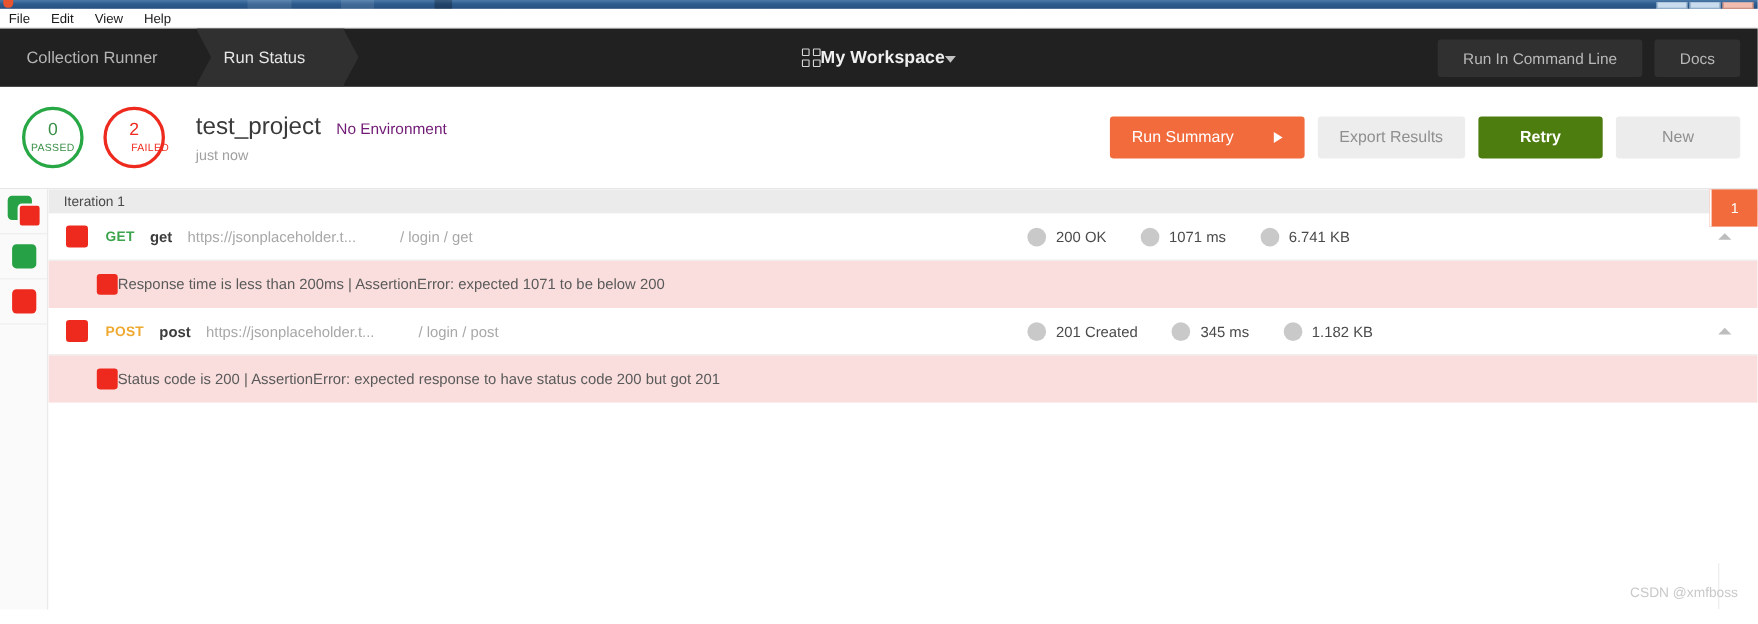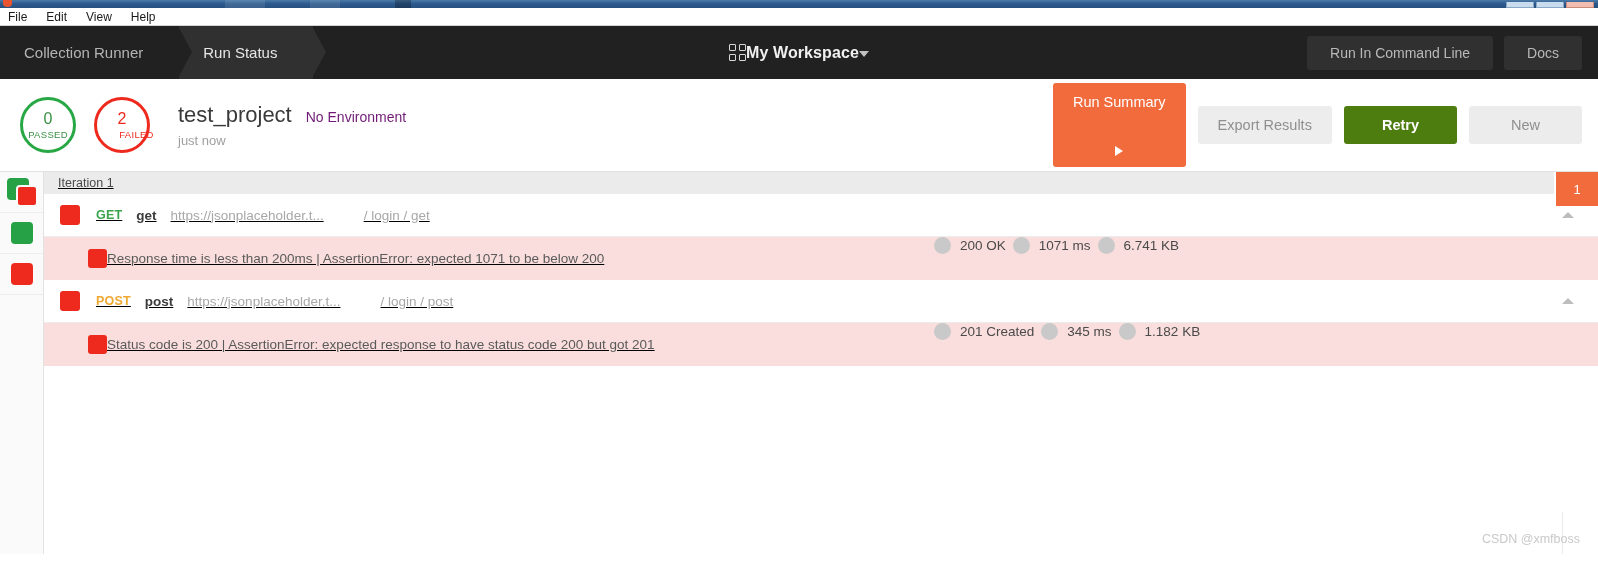--- a/index.html
+++ b/index.html
@@ -156,21 +156,21 @@
   .run-time { font-size: 13px; color: #a0a0a0; margin-top: 5px; }
 
   .summary-actions {
     margin-left: auto; display: flex; align-items: center; gap: 12px;
   }
   .btn {
     border: none; border-radius: 3px; cursor: pointer;
     font-family: inherit; font-size: 14.5px;
     padding: 11px 20px; white-space: nowrap;
   }
-  .btn-summary { background: #f26b3d; color: #ffffff; display: flex; align-items: center; gap: 36px; flex-direction: column; }
+  .btn-summary { background: #f26b3d; color: #ffffff; display: flex; align-items: center; gap: 36px; }
   .btn-summary .tri {
     width: 0; height: 0;
     border-top: 5px solid transparent;
     border-bottom: 5px solid transparent;
     border-left: 8px solid #ffffff;
   }
   .btn-export { background: #ededed; color: #8f8f8f; }
   .btn-retry { background: #4d7c0f; color: #ffffff; font-weight: bold; padding: 11px 38px; }
   .btn-new { background: #ececec; color: #8f8f8f; padding: 11px 42px; }
 
@@ -195,21 +195,21 @@
   }
   .sq { width: 22px; height: 22px; border-radius: 4px; display: block; }
   .sq.green { background: #26a145; }
   .sq.red { background: #ee2a1e; }
   .stack { position: relative; width: 30px; height: 28px; }
   .stack .sq.green { position: absolute; left: 0; top: 0; }
   .stack .sq.red { position: absolute; left: 9px; top: 7px; border: 2px solid #fafafa; }
   .rail-rest { flex: 1; }
 
   .results {
-    flex: 1; position: relative; background: #ffffff; overflow: hidden; text-decoration: underline;
+    flex: 1; position: relative; background: #ffffff; overflow: hidden;
   }
   .iteration-bar {
     height: 22px;
     background: #ebebeb;
     display: flex; align-items: center;
     padding-left: 14px;
     font-size: 12.5px;
     color: #4a4a4a;
     position: relative;
   }
@@ -235,21 +235,21 @@
   }
   .method { font-size: 12.5px; margin-left: 16px; font-weight: bold; letter-spacing: .2px; }
   .method.get { color: #3ba44c; }
   .method.post { color: #f0a930; }
   .req-name { font-size: 13.5px; color: #3c3c3c; margin-left: 14px; font-weight: bold; }
   .req-url { font-size: 13.5px; color: #a8a8a8; margin-left: 14px; }
   .req-path { font-size: 13.5px; color: #a8a8a8; margin-left: 40px; }
 
   .req-stats {
     position: absolute; left: 890px; top: 0; height: 100%;
-    display: flex; align-items: center; gap: 0; margin-top: 30px;
+    display: flex; align-items: center; gap: 24px;
   }
   .stat { display: flex; align-items: center; gap: 9px; margin-right: 7px; }
   .dot { width: 17px; height: 17px; border-radius: 50%; background: #c9c9c9; flex: none; }
   .stat-txt { font-size: 13.5px; color: #4a4a4a; }
 
   .collapse-ico {
     position: absolute; right: 24px; top: 50%; margin-top: -3px;
     width: 0; height: 0;
     border-left: 6px solid transparent;
     border-right: 6px solid transparent;

